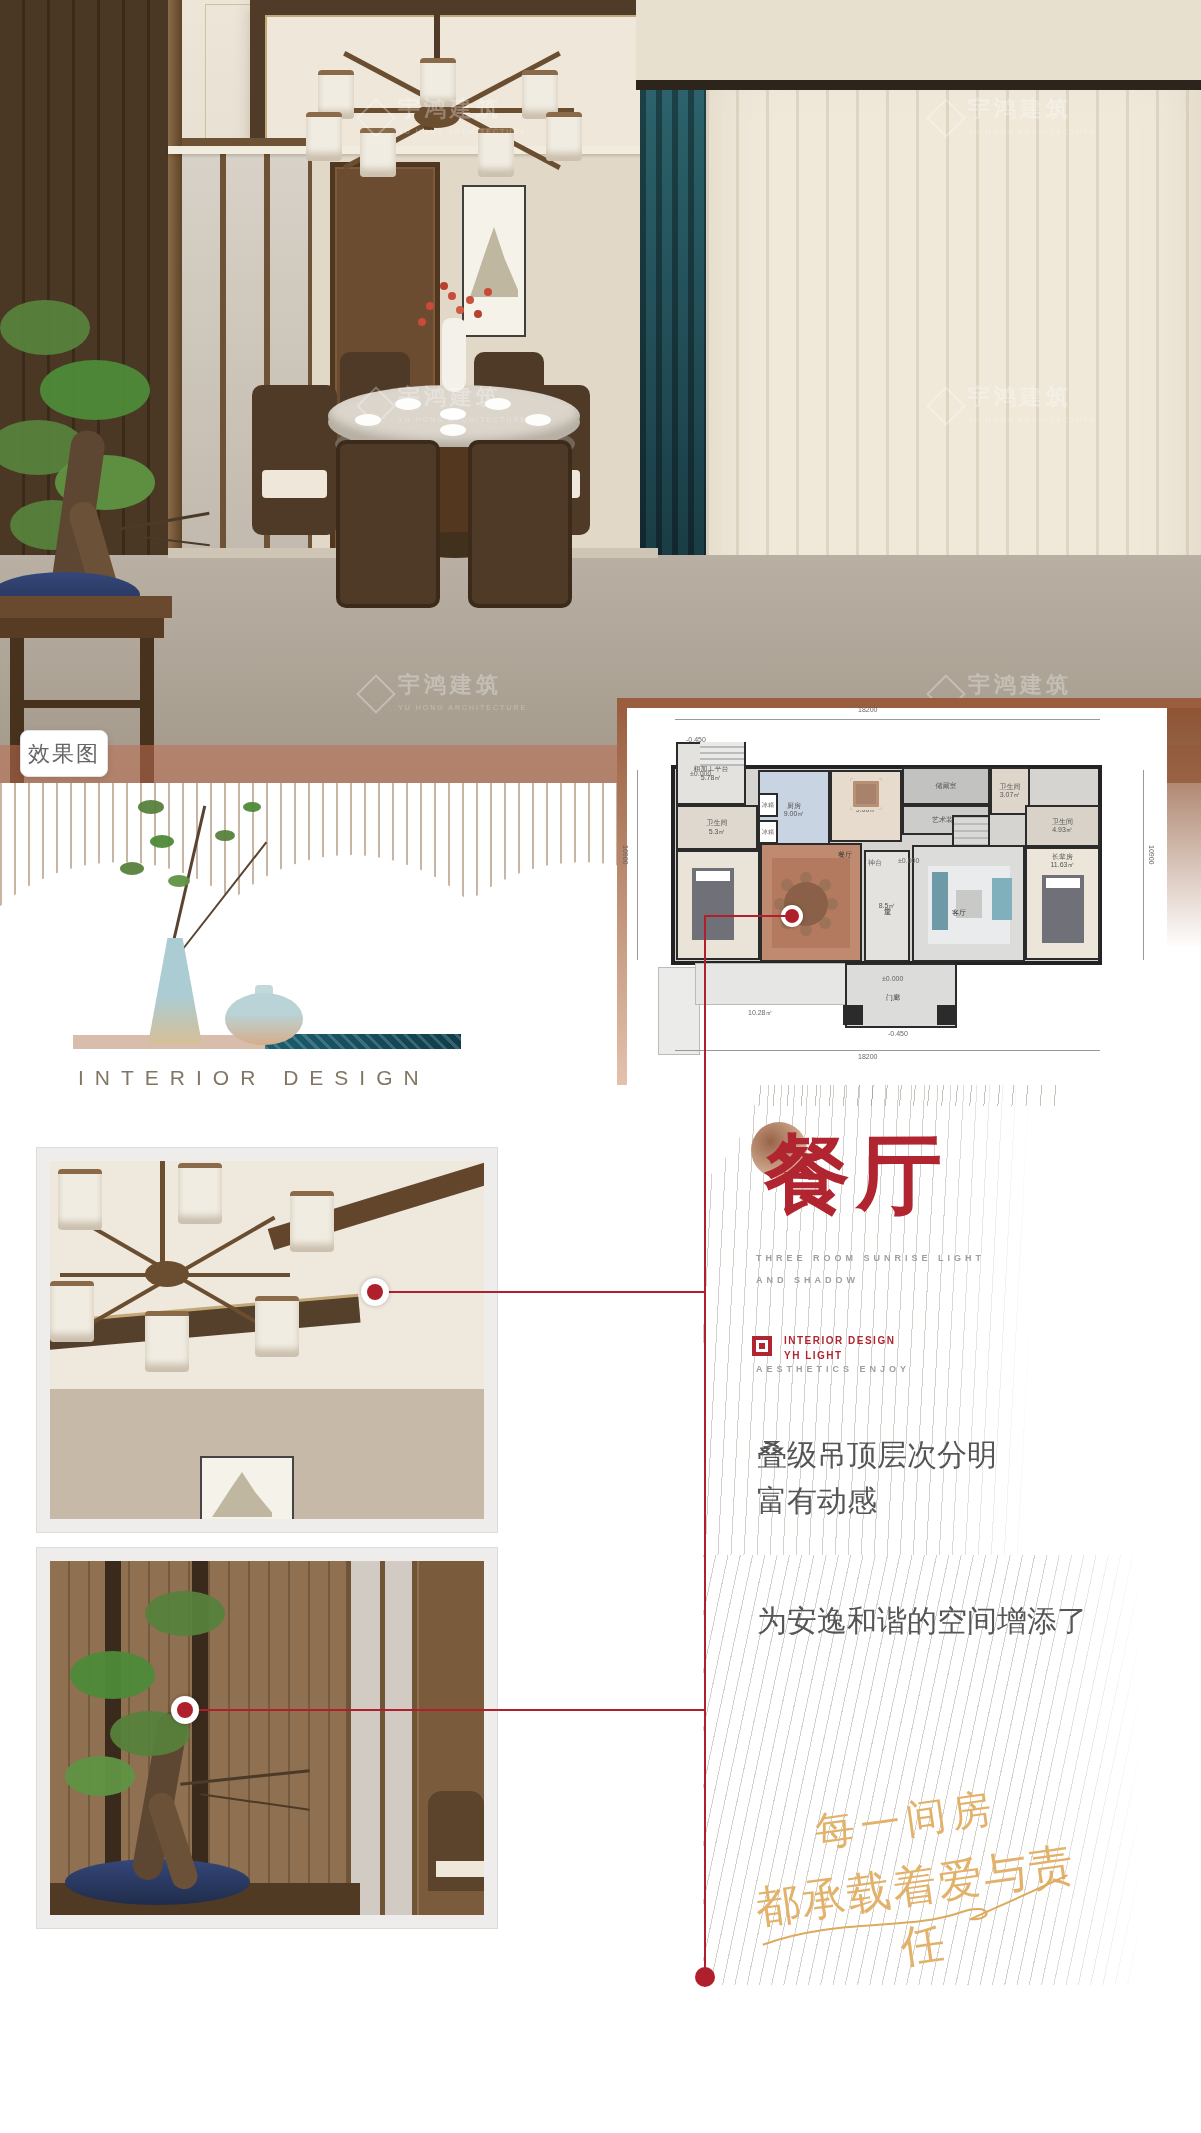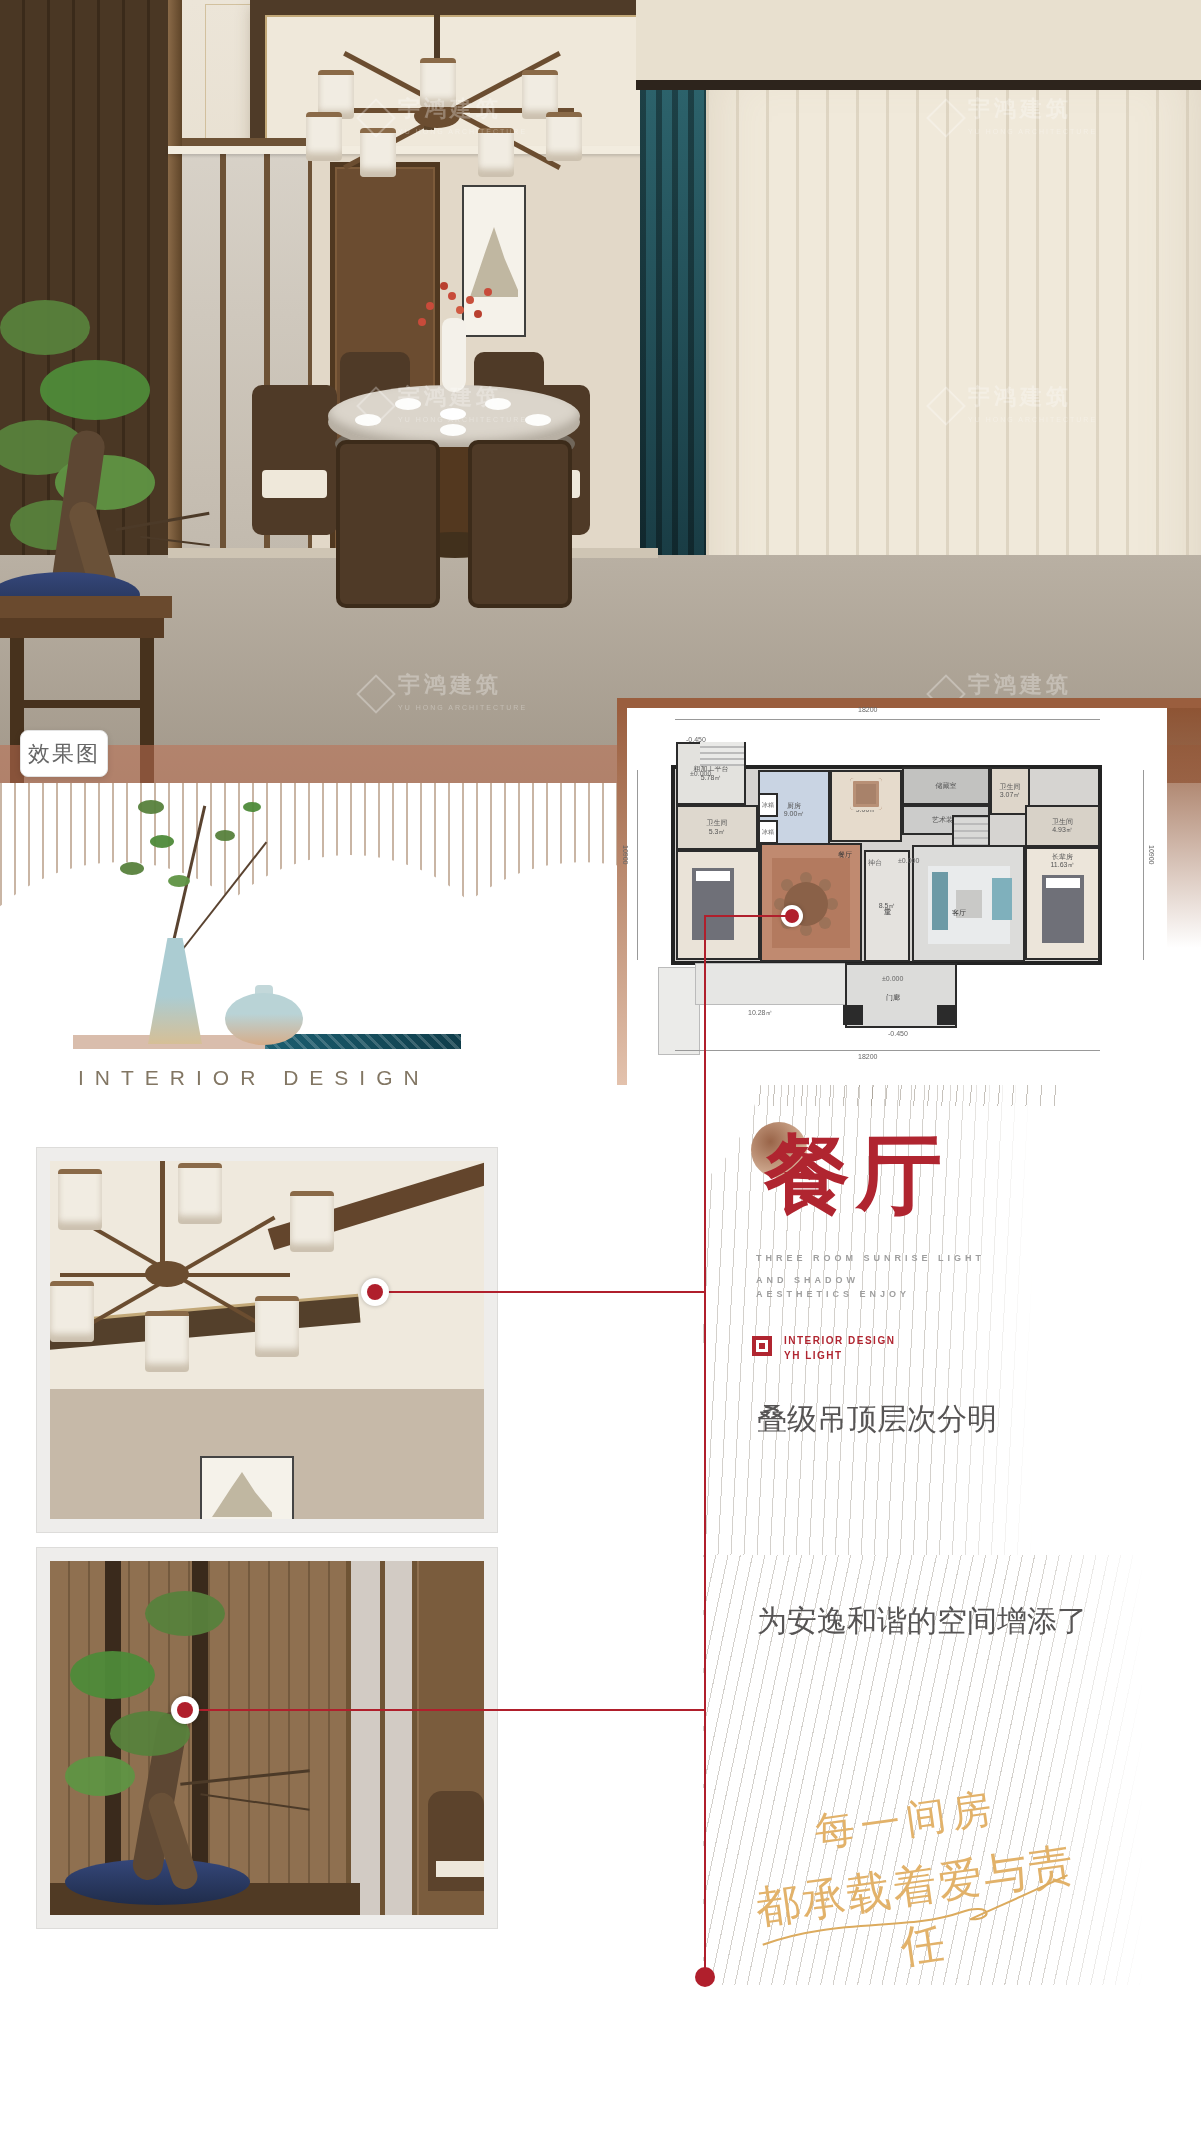--- a/index.html
+++ b/index.html
@@ -393,30 +393,31 @@
      background:repeating-linear-gradient(102deg,rgba(120,110,95,.32) 0 1px,transparent 1px 12px);
      -webkit-mask:linear-gradient(to right,#000 75%,transparent);"></div>
 <div class="abs rays" style="left:620px;top:1082px;width:440px;height:24px;
      background:repeating-linear-gradient(95deg,rgba(130,120,105,.45) 0 1px,transparent 1px 14px);"></div>
 
 <div class="abs title-circle"></div>
 <div class="abs title">餐厅</div>
 
 <div class="abs subcap" style="top:1253px;">THREE ROOM SUNRISE LIGHT</div>
 <div class="abs subcap" style="top:1275px;">AND SHADOW</div>
-<div class="abs subcap" style="top:1289px;">AESTHETICS ENJOY</div>
+<div class="abs subcap" style="top:1364px;">AESTHETICS ENJOY</div>
 
 <div class="abs sealbox"></div>
 <div class="abs sealin"></div>
 <div class="abs sealin2"></div>
 <div class="abs brand" style="top:1335px;">INTERIOR DESIGN</div>
 <div class="abs brand" style="top:1350px;">YH LIGHT</div>
 
-<div class="abs feature" style="left:757px;top:1396px;">
+<div class="abs feature" style="left:757px;top:1432px;">
   <div>叠级吊顶层次分明</div>
+  <div>富有动感</div>
 </div>
 <div class="abs feature" style="left:757px;top:1598px;">
   <div>为安逸和谐的空间增添了</div>
 </div>
 
 <div class="abs slogan">
   <div class="l1">每一间房</div>
   <div class="l2">都承载着爱与责任</div>
 </div>
 <svg class="abs" style="left:755px;top:1888px;transform:rotate(-7deg);z-index:5;" width="320" height="50" viewBox="0 0 320 50">

